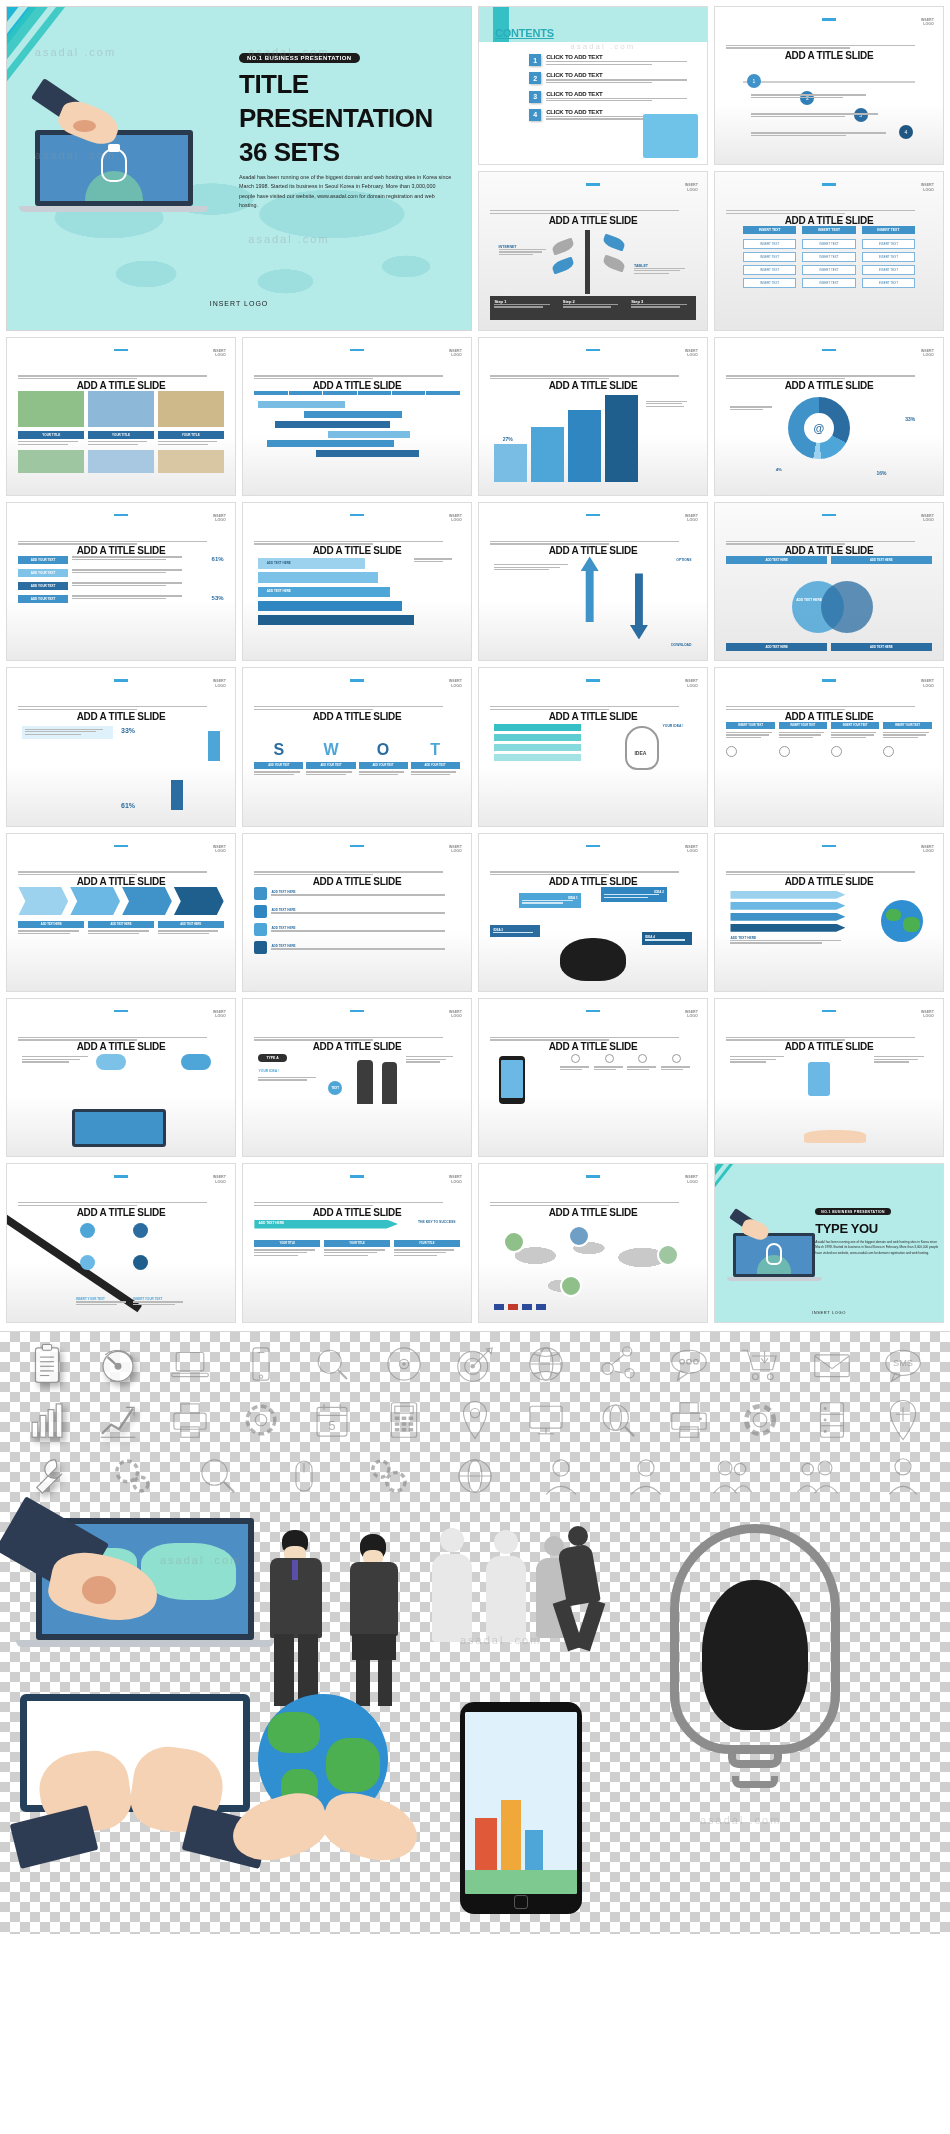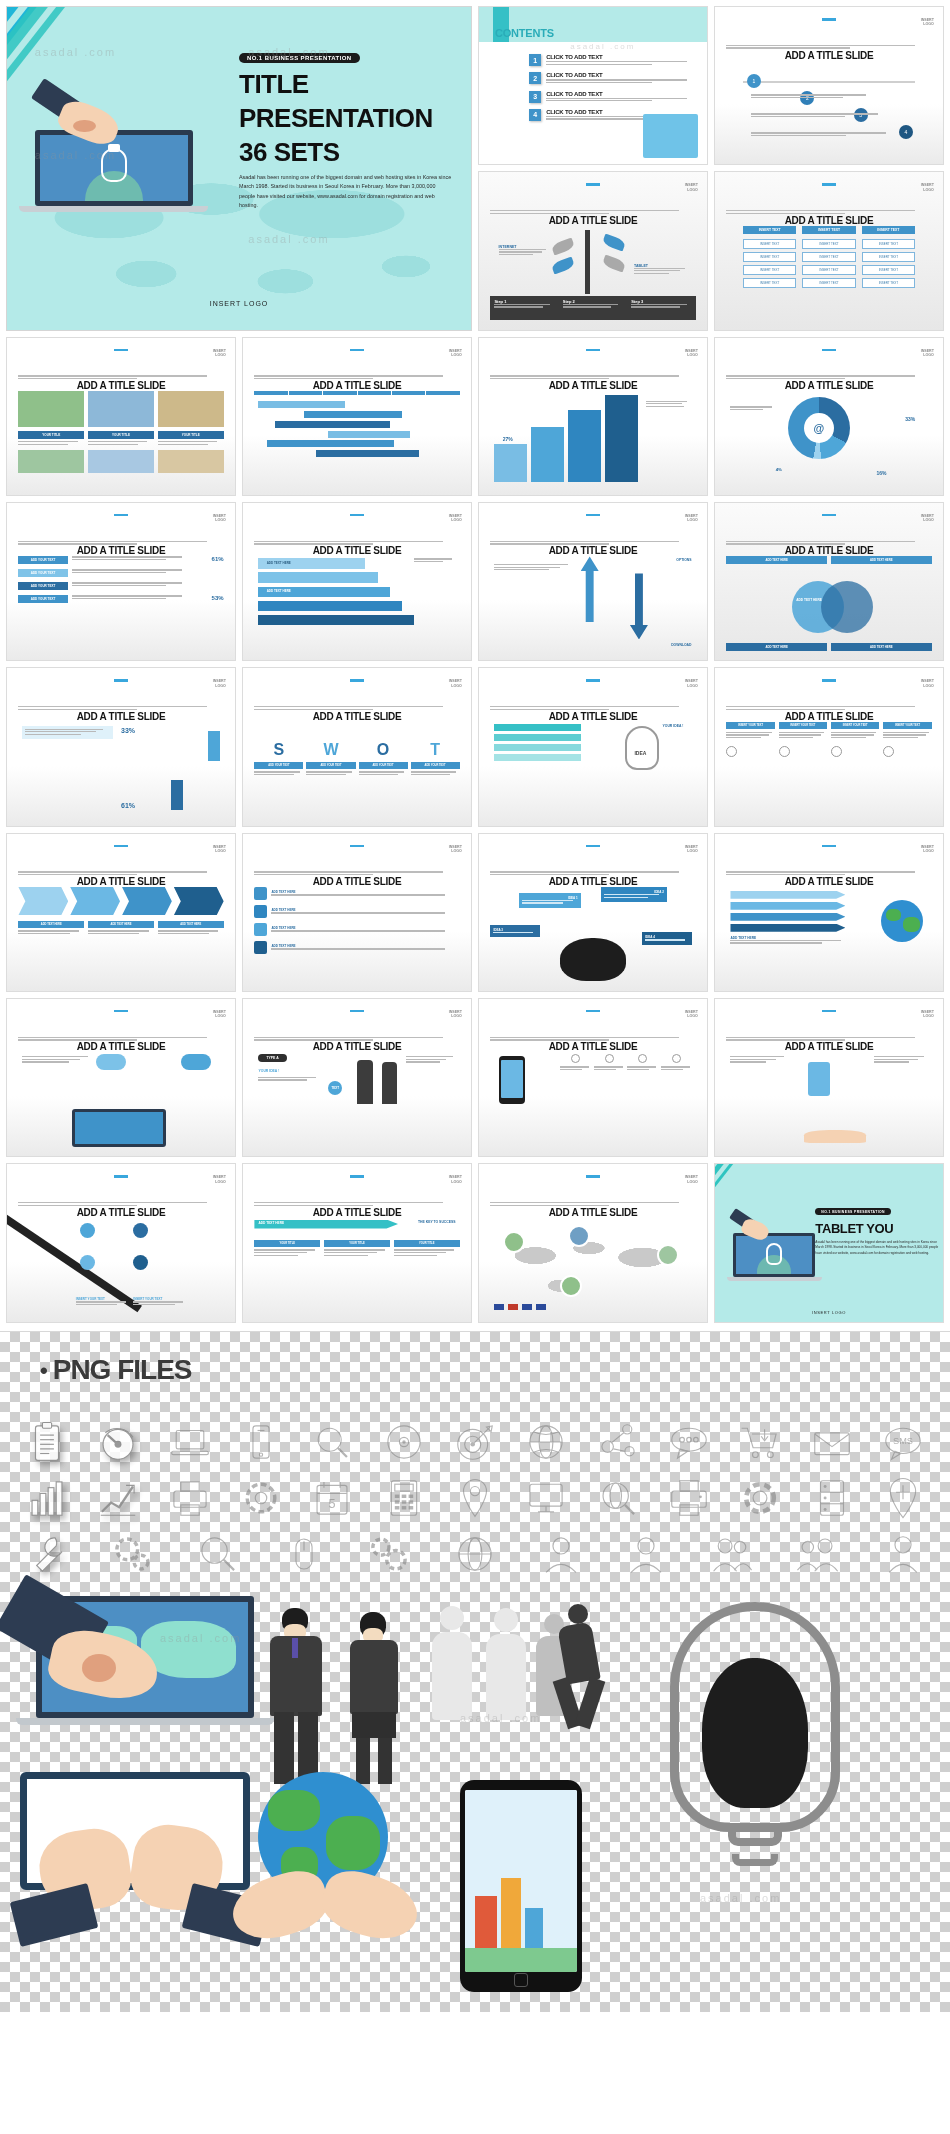--- a/index.html
+++ b/index.html
@@ -72,21 +72,21 @@
   .ts-hand { position:absolute; left:-2%; top:-44%; width:66%; height:64%; }
   .sleeve { position:absolute; left:0; top:0; width:62%; height:46%; background:#2d3c52; transform: rotate(34deg); border-radius:3px;}
   .palm { position:absolute; left:26%; top:24%; width:58%; height:64%; background:#f5d2b3; border-radius:38% 46% 40% 30%; transform: rotate(22deg);}
   .thumb { position:absolute; left:40%; top:50%; width:22%; height:24%; background:#e0a07e; border-radius:50%; }
 
   .ts-logo { position: absolute; left: 0; right: 0; bottom: 7%; text-align: center; font-size: 7px; letter-spacing: 1px; color: #1c1c1c; }
 
   
   .contents-accent { position:absolute; left:6%; top:0; width:7%; height:22%; background:#35c0c6;}
   .contents-band { position:absolute; left:0; right:0; top:0; height:22%; background:#b4eae8;}
-  .contents-title { position:absolute; left:7%; top:13%; font-size:11px; font-weight:700; color:#2aacb8; letter-spacing:-.2px;}
+  .contents-title { position:absolute; left:7%; top:13%; font-size:11px; font-weight:700; color:#2aacb8; letter-spacing:-.2px;text-decoration:underline;}
   .c-list { position:absolute; left:22%; top:30%; right:6%; }
   .c-row { display:flex; align-items:flex-start; gap:5px; margin-bottom:6px; }
   .c-num { flex:0 0 auto; width:12px; height:12px; background:#3f93c9; color:#fff; font-size:7px;
            display:flex; align-items:center; justify-content:center; font-weight:700; box-shadow:1px 1px 2px rgba(0,0,0,.25);}
   .c-txt-h { font-size:6px; font-weight:700; color:#1a1a1a; letter-spacing:-.2px;}
   .lines { margin-top:1px; }
   .ln { height:1.3px; background:#b9b9b9; margin-bottom:1.3px; }
 
   
   .sl-head { position:absolute; left:0; right:0; top:7%; text-align:center; }
@@ -1188,21 +1188,21 @@
         </div>
     </div>
 
     <div class="slide" style="background:#b4eae8">
       <div class="ratio">
           <div class="inner" style="position:absolute;inset:0;overflow:hidden">
         <div class="ts-stripe" style="left:18px;top:-20px;width:5px;height:170px;background:#2ec4c0;transform:rotate(38deg);transform-origin:top left;position:absolute"></div>
         <div class="ts-stripe" style="left:30px;top:-20px;width:3px;height:170px;background:#2ec4c0;transform:rotate(38deg);transform-origin:top left;position:absolute"></div>
         <div style="position:absolute;left:44%;top:22%;width:54%">
           <div class="badge-pill" style="font-size:3.4px;padding:1.5px 6px">NO.1 BUSINESS PRESENTATION</div>
-          <div style="font-size:13px;font-weight:700;color:#111;margin-top:4px;letter-spacing:-.4px">TABLET YOU</div>
+          <div style="font-size:13px;font-weight:700;color:#111;margin-top:4px;letter-spacing:-.4px">TYPE YOU</div>
           <div style="font-size:3.1px;line-height:1.8;color:#2b2b2b;margin-top:4px">Asadal has been running one of the biggest domain and web hosting sites in Korea since March 1998. Started its business in Seoul Korea in February. More than 3,000,000 people have visited our website, www.asadal.com for domain registration and web hosting.</div>
         </div>
         <div style="position:absolute;left:8%;top:44%;width:36%">
           <div style="background:#4d8fc4;border:3px solid #2a3a4e;border-radius:2px;height:44px;position:relative;overflow:hidden">
             <div style="position:absolute;left:50%;top:50%;width:34px;height:34px;margin-left:-17px;border-radius:50%;background:#7ac9a8;opacity:.7"></div>
             <div style="position:absolute;left:50%;top:18%;margin-left:-8px;width:16px;height:22px;border:2px solid #fff;border-radius:8px 8px 6px 6px"></div>
           </div>
           <div style="height:4px;background:#c9cfd4;border-radius:0 0 4px 4px;margin:0 -8%"></div>
           <div style="position:absolute;left:-4%;top:-38%;width:56%;height:54%">
             <div style="position:absolute;left:0;top:0;width:62%;height:46%;background:#2d3c52;transform:rotate(34deg);border-radius:2px"></div>
@@ -1212,25 +1212,20 @@
         <div style="position:absolute;left:0;right:0;bottom:4%;text-align:center;font-size:4px;letter-spacing:.6px;color:#1c1c1c">INSERT LOGO</div>
       </div>
         </div>
     </div>
 
   </div>
 </div>
 
 <div class="png-wrap checker">
 
-  <div class="png-head">
-    <div class="png-title">
-      <span class="dot">•</span><span>PNG FILES</span>
-    </div>
-  </div>
 
   <div class="icon-rows">
 
     <div class="icon-row">
       <div class="ic shadow">
           <svg viewBox="0 0 40 40">
             <rect x="10" y="6" width="20" height="30" rx="2" fill="#fff" stroke="#888"></rect>
             <rect x="16" y="3" width="8" height="5" rx="1" fill="#fff" stroke="#888"></rect>
             <g stroke="#888">
               <line x1="14" y1="14" x2="26" y2="14"></line>

